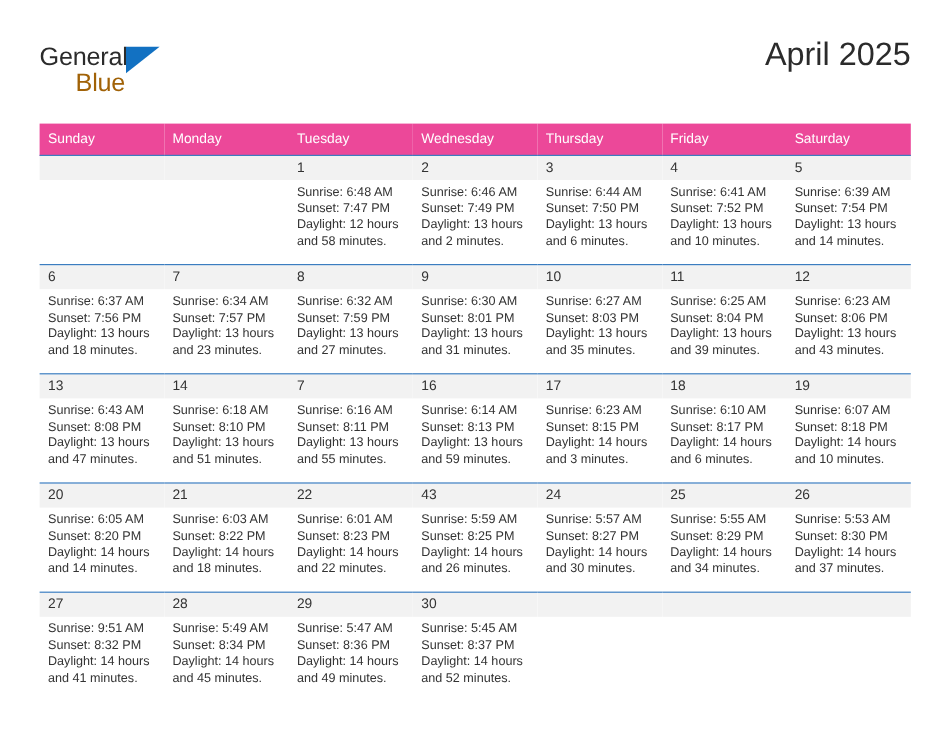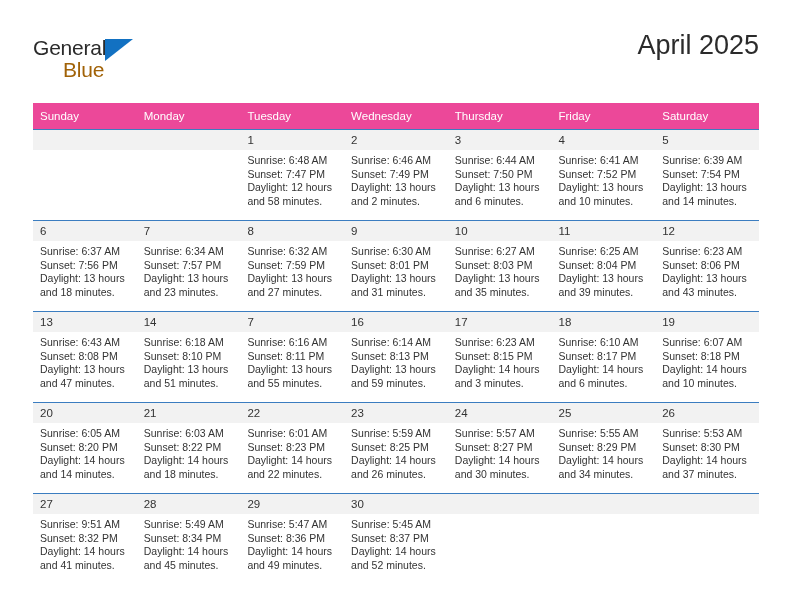--- a/index.html
+++ b/index.html
@@ -430,21 +430,21 @@
                 <div class="cell-body">
                   <div>Sunrise: 6:01 AM</div>
                   <div>Sunset: 8:23 PM</div>
                   <div>Daylight: 14 hours</div>
                   <div>and 22 minutes.</div>
                 </div>
               </div>
             </td>
             <td class="day-cell">
               <div class="cell-inner">
-                <div class="daynum">23</div>
+                <div class="daynum">43</div>
                 <div class="cell-body">
                   <div>Sunrise: 5:59 AM</div>
                   <div>Sunset: 8:25 PM</div>
                   <div>Daylight: 14 hours</div>
                   <div>and 26 minutes.</div>
                 </div>
               </div>
             </td>
             <td class="day-cell">
               <div class="cell-inner">

